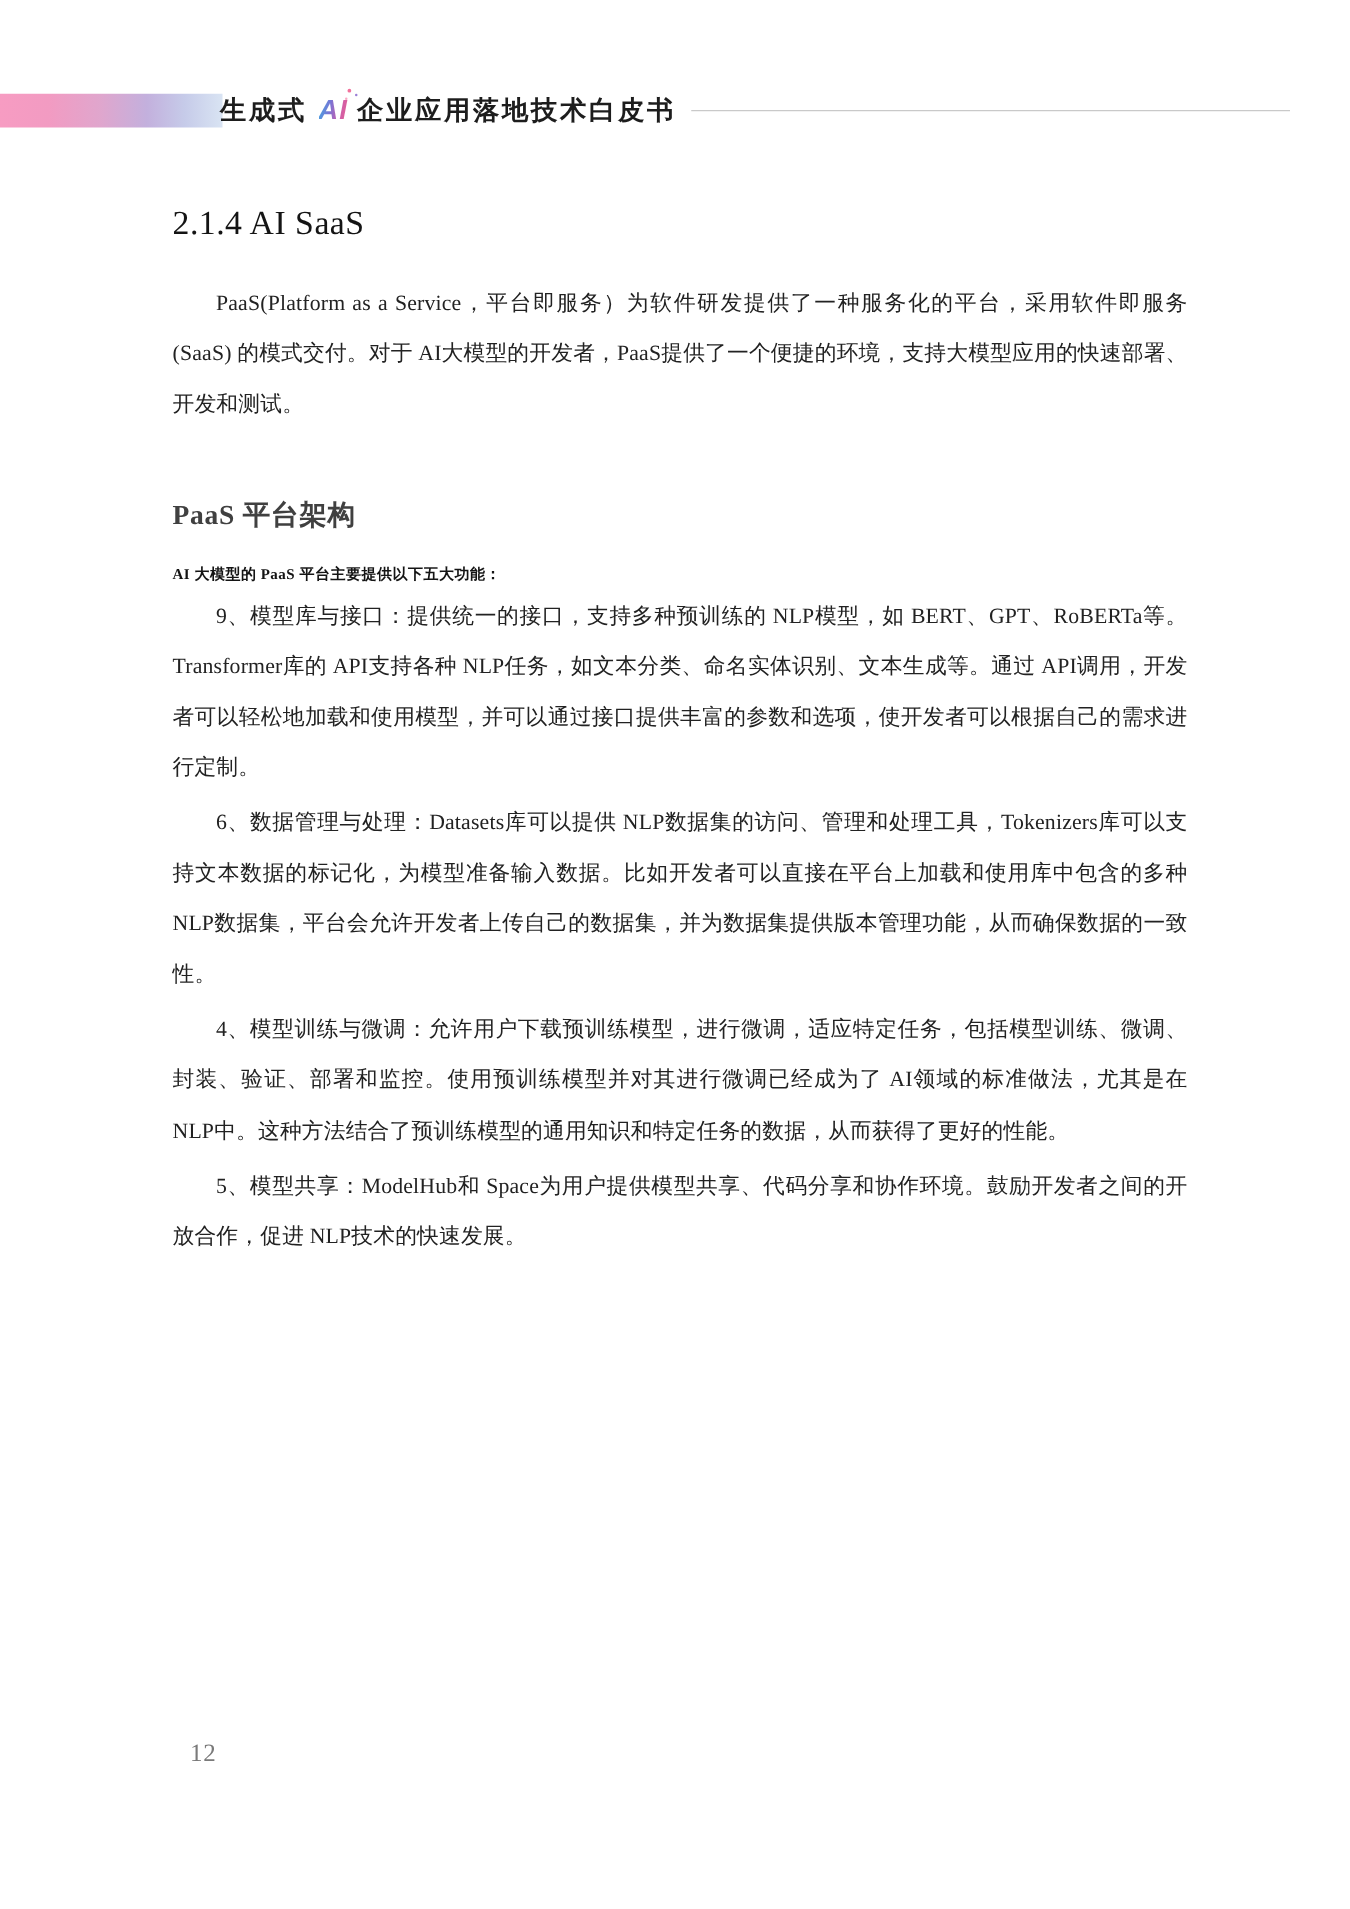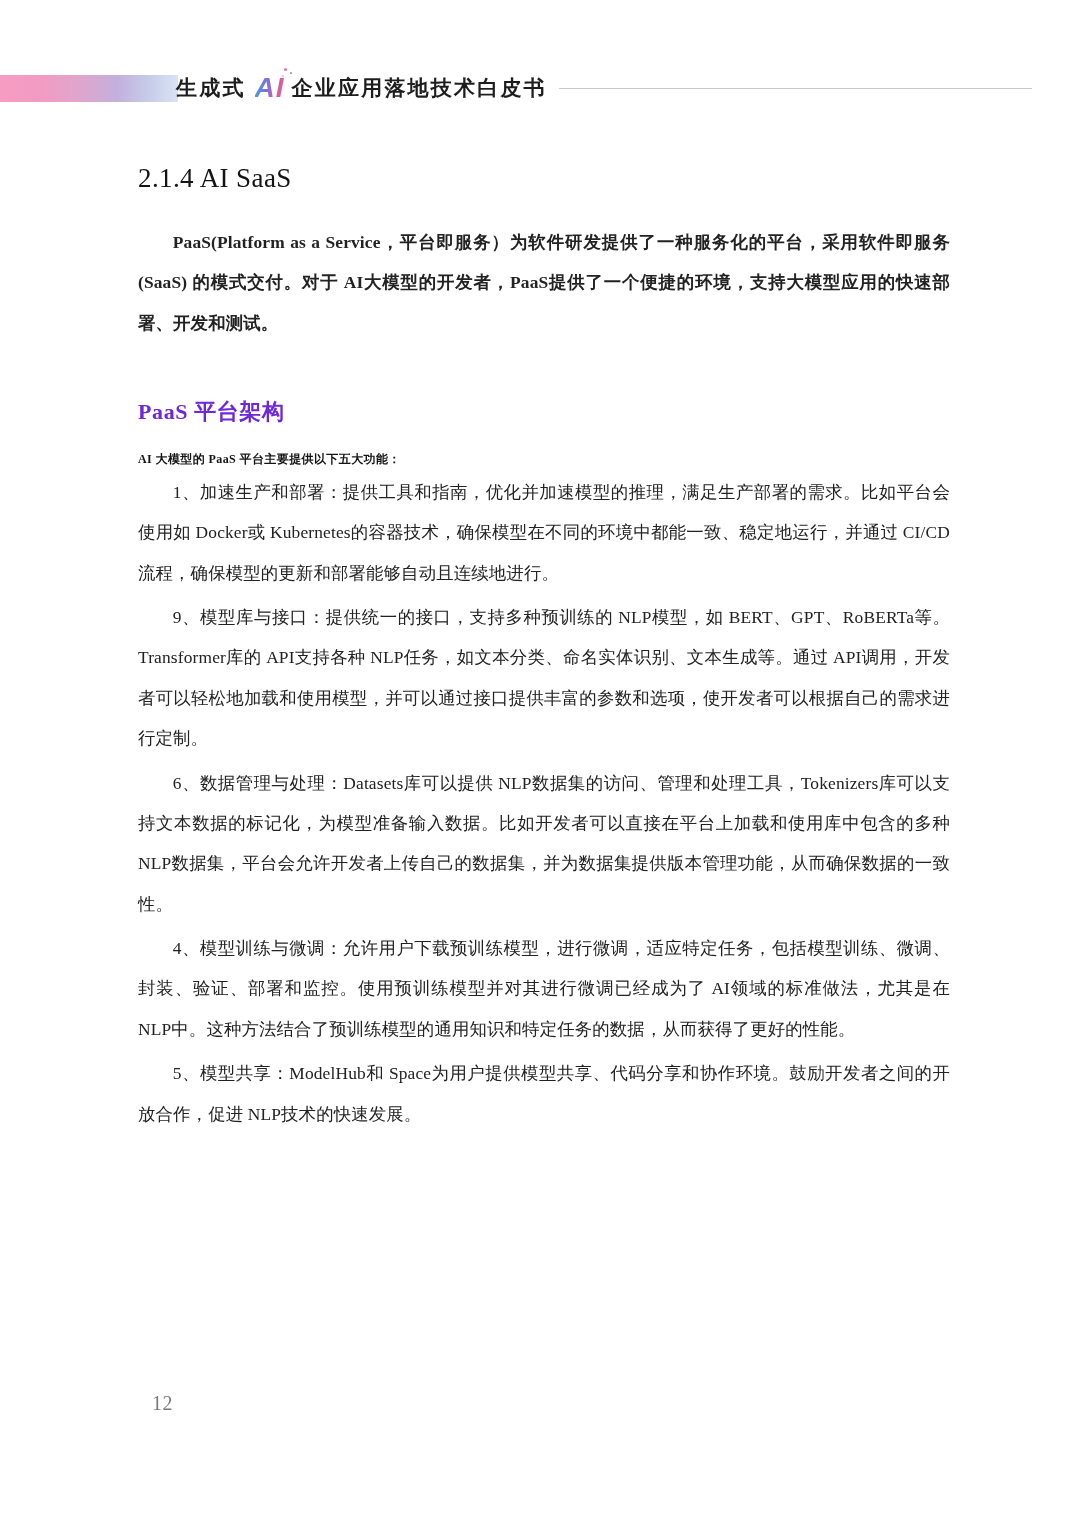--- a/index.html
+++ b/index.html
@@ -64,21 +64,21 @@
     white-space: nowrap;
     line-height: 1;
   }
   .header-logo {
     display: inline-block;
     position: relative;
     margin: 0 7px 0 9px;
     font-family: "Liberation Sans", "DejaVu Sans", sans-serif;
     font-weight: bold;
     font-style: italic;
-    font-size: 28px;
+    font-size: 22px;
     letter-spacing: 1px;
     line-height: 1;
     background: linear-gradient(100deg, #3da9e3 0%, #7a74d4 38%, #c85fae 66%, #ef5f8c 100%);
     -webkit-background-clip: text;
     background-clip: text;
     color: transparent;
     -webkit-text-fill-color: transparent;
   }
   .logo-sparkle {
     position: absolute;
@@ -113,21 +113,21 @@
     color: #141414;
     line-height: 1.4;
   }
 
   h3.sub-title {
     margin: 52px 0 0 0;
     font-family: "Liberation Serif", "DejaVu Serif", serif;
     font-weight: bold;
     font-size: 22px;
     letter-spacing: 0.6px;
-    color: #6d28d9;
+    color: #404040;
     line-height: 1.5;
   }
 
   h4.sub-sub-title {
     margin: 22px 0 0 0;
     font-family: "Liberation Serif", "DejaVu Serif", serif;
     font-weight: bold;
     font-size: 12px;
     letter-spacing: 0.4px;
     color: #141414;
@@ -140,21 +140,20 @@
     font-size: 17.4px;
     line-height: 2.32;
     color: #222222;
     text-align: justify;
     text-justify: inter-ideograph;
     text-indent: 2em;
     letter-spacing: 0.15px;
   }
   p.body-text.lead {
     margin-top: 24px;
-    font-weight: bold;
   }
   p.body-text.item {
     margin-top: 4px;
   }
 
   
   .page-number {
     position: absolute;
     left: 152px;
     top: 1392px;
@@ -187,21 +186,20 @@
   <div class="content">
 
     <h2 class="section-title">2.1.4 AI SaaS</h2>
 
     <p class="body-text lead">PaaS(Platform as a Service，平台即服务）为软件研发提供了一种服务化的平台，采用软件即服务(SaaS) 的模式交付。对于 AI大模型的开发者，PaaS提供了一个便捷的环境，支持大模型应用的快速部署、开发和测试。</p>
 
     <h3 class="sub-title">PaaS 平台架构</h3>
 
     <h4 class="sub-sub-title">AI 大模型的 PaaS 平台主要提供以下五大功能：</h4>
 
-    <p class="body-text item">1、加速生产和部署：提供工具和指南，优化并加速模型的推理，满足生产部署的需求。比如平台会使用如 Docker或 Kubernetes的容器技术，确保模型在不同的环境中都能一致、稳定地运行，并通过 CI/CD流程，确保模型的更新和部署能够自动且连续地进行。</p>
 
     <p class="body-text item">9、模型库与接口：提供统一的接口，支持多种预训练的 NLP模型，如 BERT、GPT、RoBERTa等。Transformer库的 API支持各种 NLP任务，如文本分类、命名实体识别、文本生成等。通过 API调用，开发者可以轻松地加载和使用模型，并可以通过接口提供丰富的参数和选项，使开发者可以根据自己的需求进行定制。</p>
 
     <p class="body-text item">6、数据管理与处理：Datasets库可以提供 NLP数据集的访问、管理和处理工具，Tokenizers库可以支持文本数据的标记化，为模型准备输入数据。比如开发者可以直接在平台上加载和使用库中包含的多种NLP数据集，平台会允许开发者上传自己的数据集，并为数据集提供版本管理功能，从而确保数据的一致性。</p>
 
     <p class="body-text item">4、模型训练与微调：允许用户下载预训练模型，进行微调，适应特定任务，包括模型训练、微调、封装、验证、部署和监控。使用预训练模型并对其进行微调已经成为了 AI领域的标准做法，尤其是在 NLP中。这种方法结合了预训练模型的通用知识和特定任务的数据，从而获得了更好的性能。</p>
 
     <p class="body-text item">5、模型共享：ModelHub和 Space为用户提供模型共享、代码分享和协作环境。鼓励开发者之间的开放合作，促进 NLP技术的快速发展。</p>
 
   </div>

